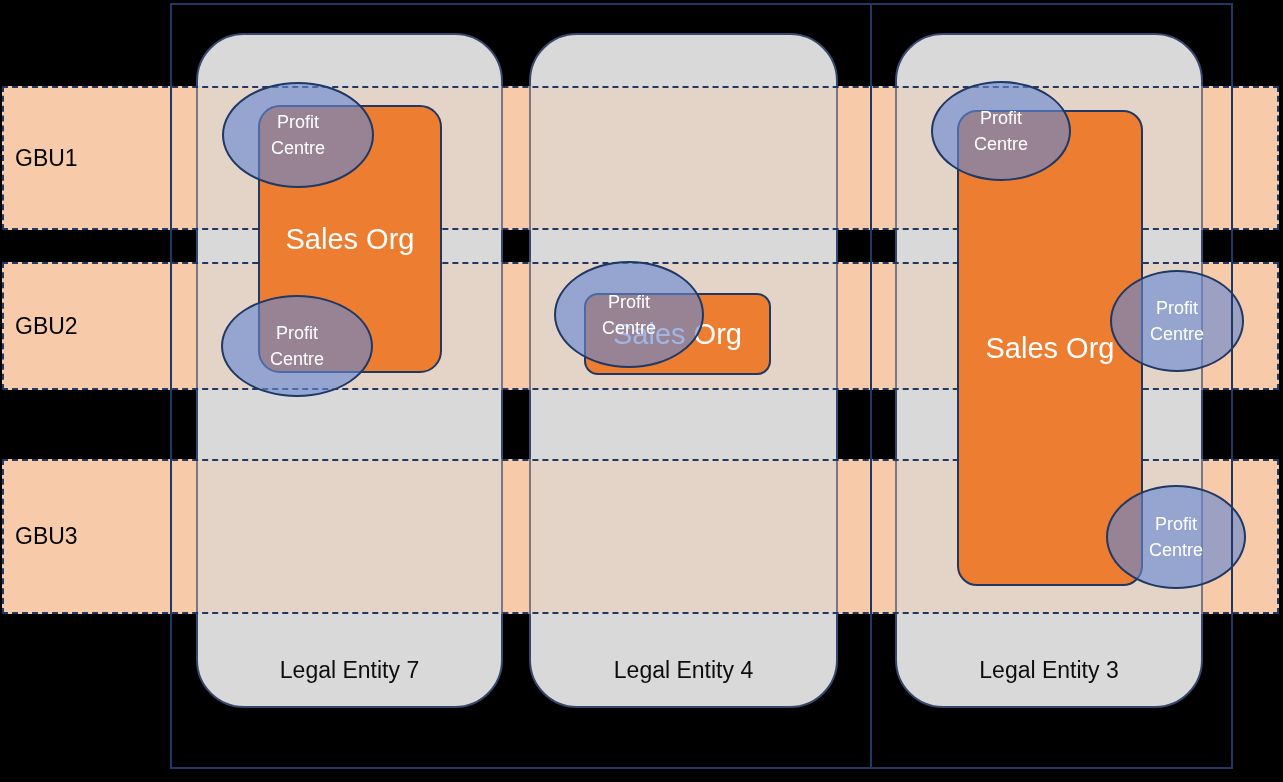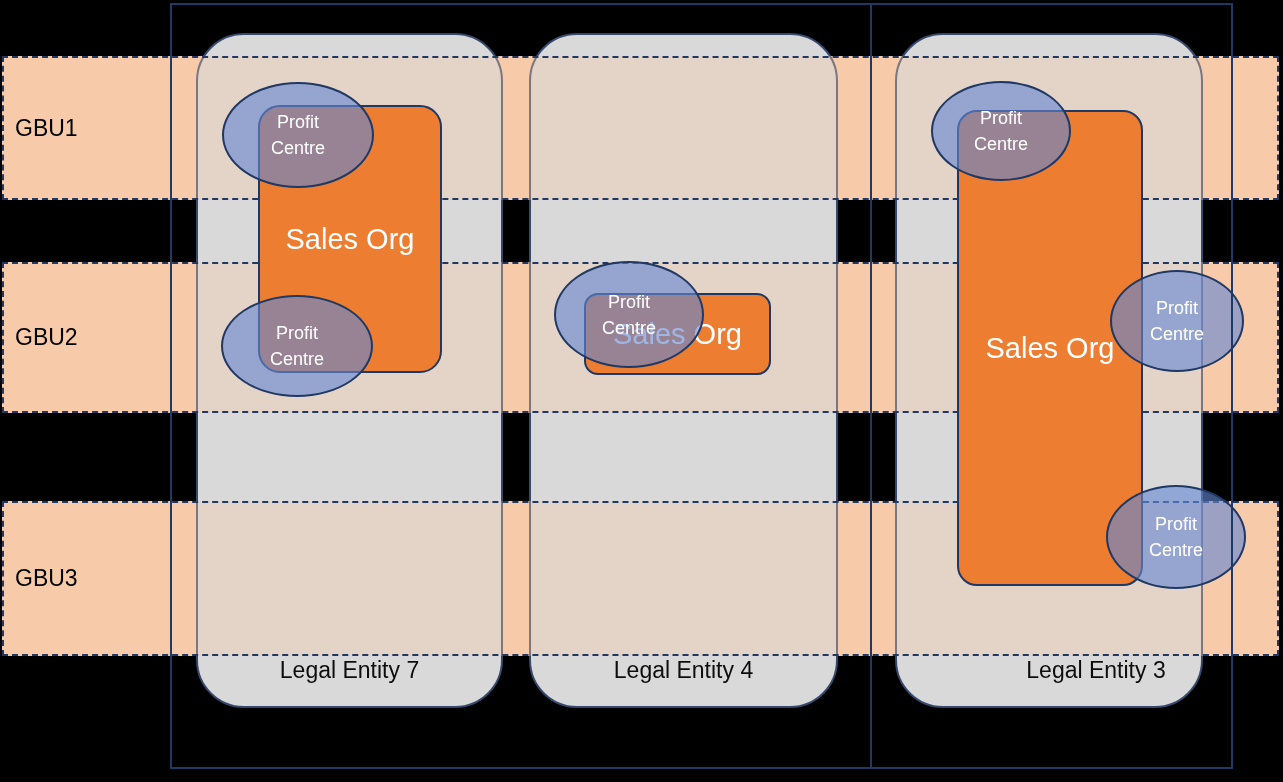--- a/index.html
+++ b/index.html
@@ -26,23 +26,23 @@
   
   .band-overlay {
     position: absolute;
     left: 2px;
     width: 1277px;
     background: rgba(248, 202, 168, 0.36);
     border: 2px dashed #1f3864;
     box-sizing: border-box;
     z-index: 3;
   }
-  .band-1 { top: 56px;  height: 144px; }
-  .band-2 { top: 262px; height: 151px; }
-  .band-3 { top: 459px; height: 155px; margin-top: 42px; }
+  .band-1 { top: 86px;  height: 144px; }
+  .band-2 { top: 262px; height: 128px; }
+  .band-3 { top: 459px; height: 155px; }
 
   .gbu-label {
     position: absolute;
     left: 15px;
     width: 120px;
     display: flex;
     align-items: center;
     color: #000;
     font-size: 23px;
     z-index: 3;
@@ -69,21 +69,21 @@
     height: 60px;
     display: flex;
     align-items: center;
     justify-content: center;
     color: #0d0d0d;
     font-size: 23px;
     z-index: 4;
   }
   .le-label-1 { left: 196px; width: 307px; }
   .le-label-2 { left: 529px; width: 309px; }
-  .le-label-3 { left: 942px; width: 308px; }
+  .le-label-3 { left: 895px; width: 308px; }
 
   
   .sales-org {
     position: absolute;
     background: #ed7d31;
     border: 2px solid #1f3864;
     box-sizing: border-box;
     display: flex;
     align-items: center;
     justify-content: center;

